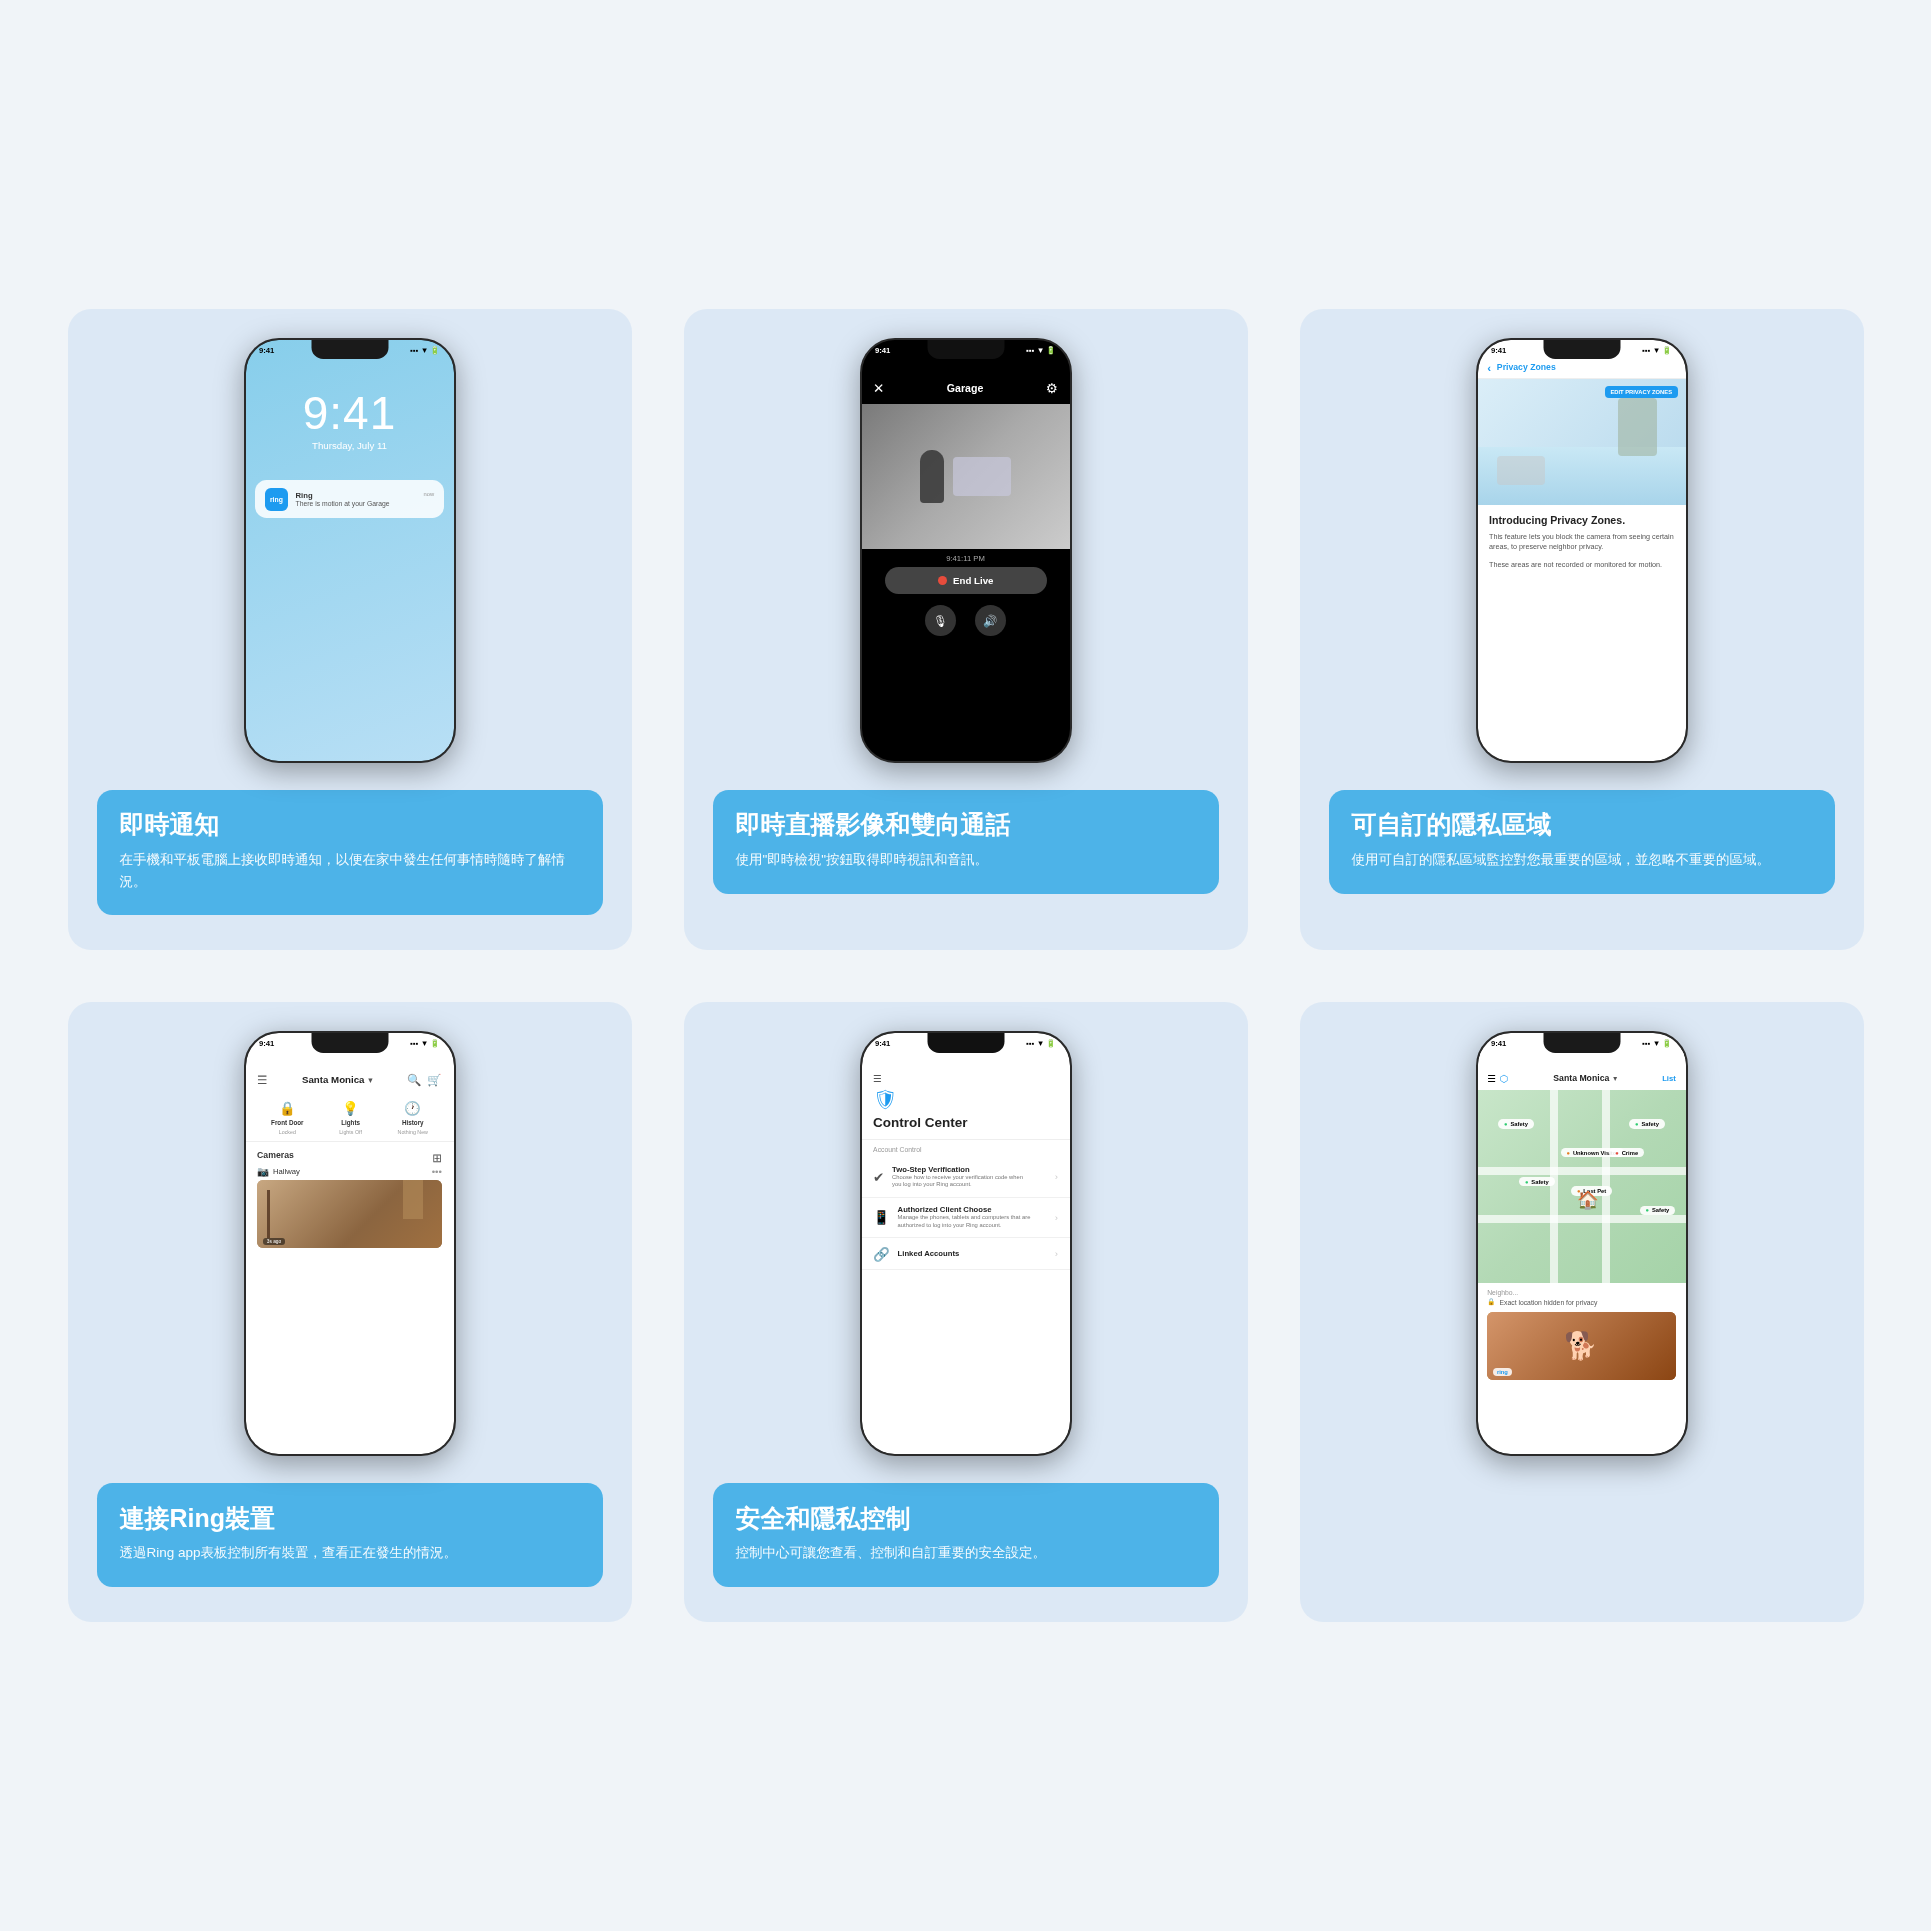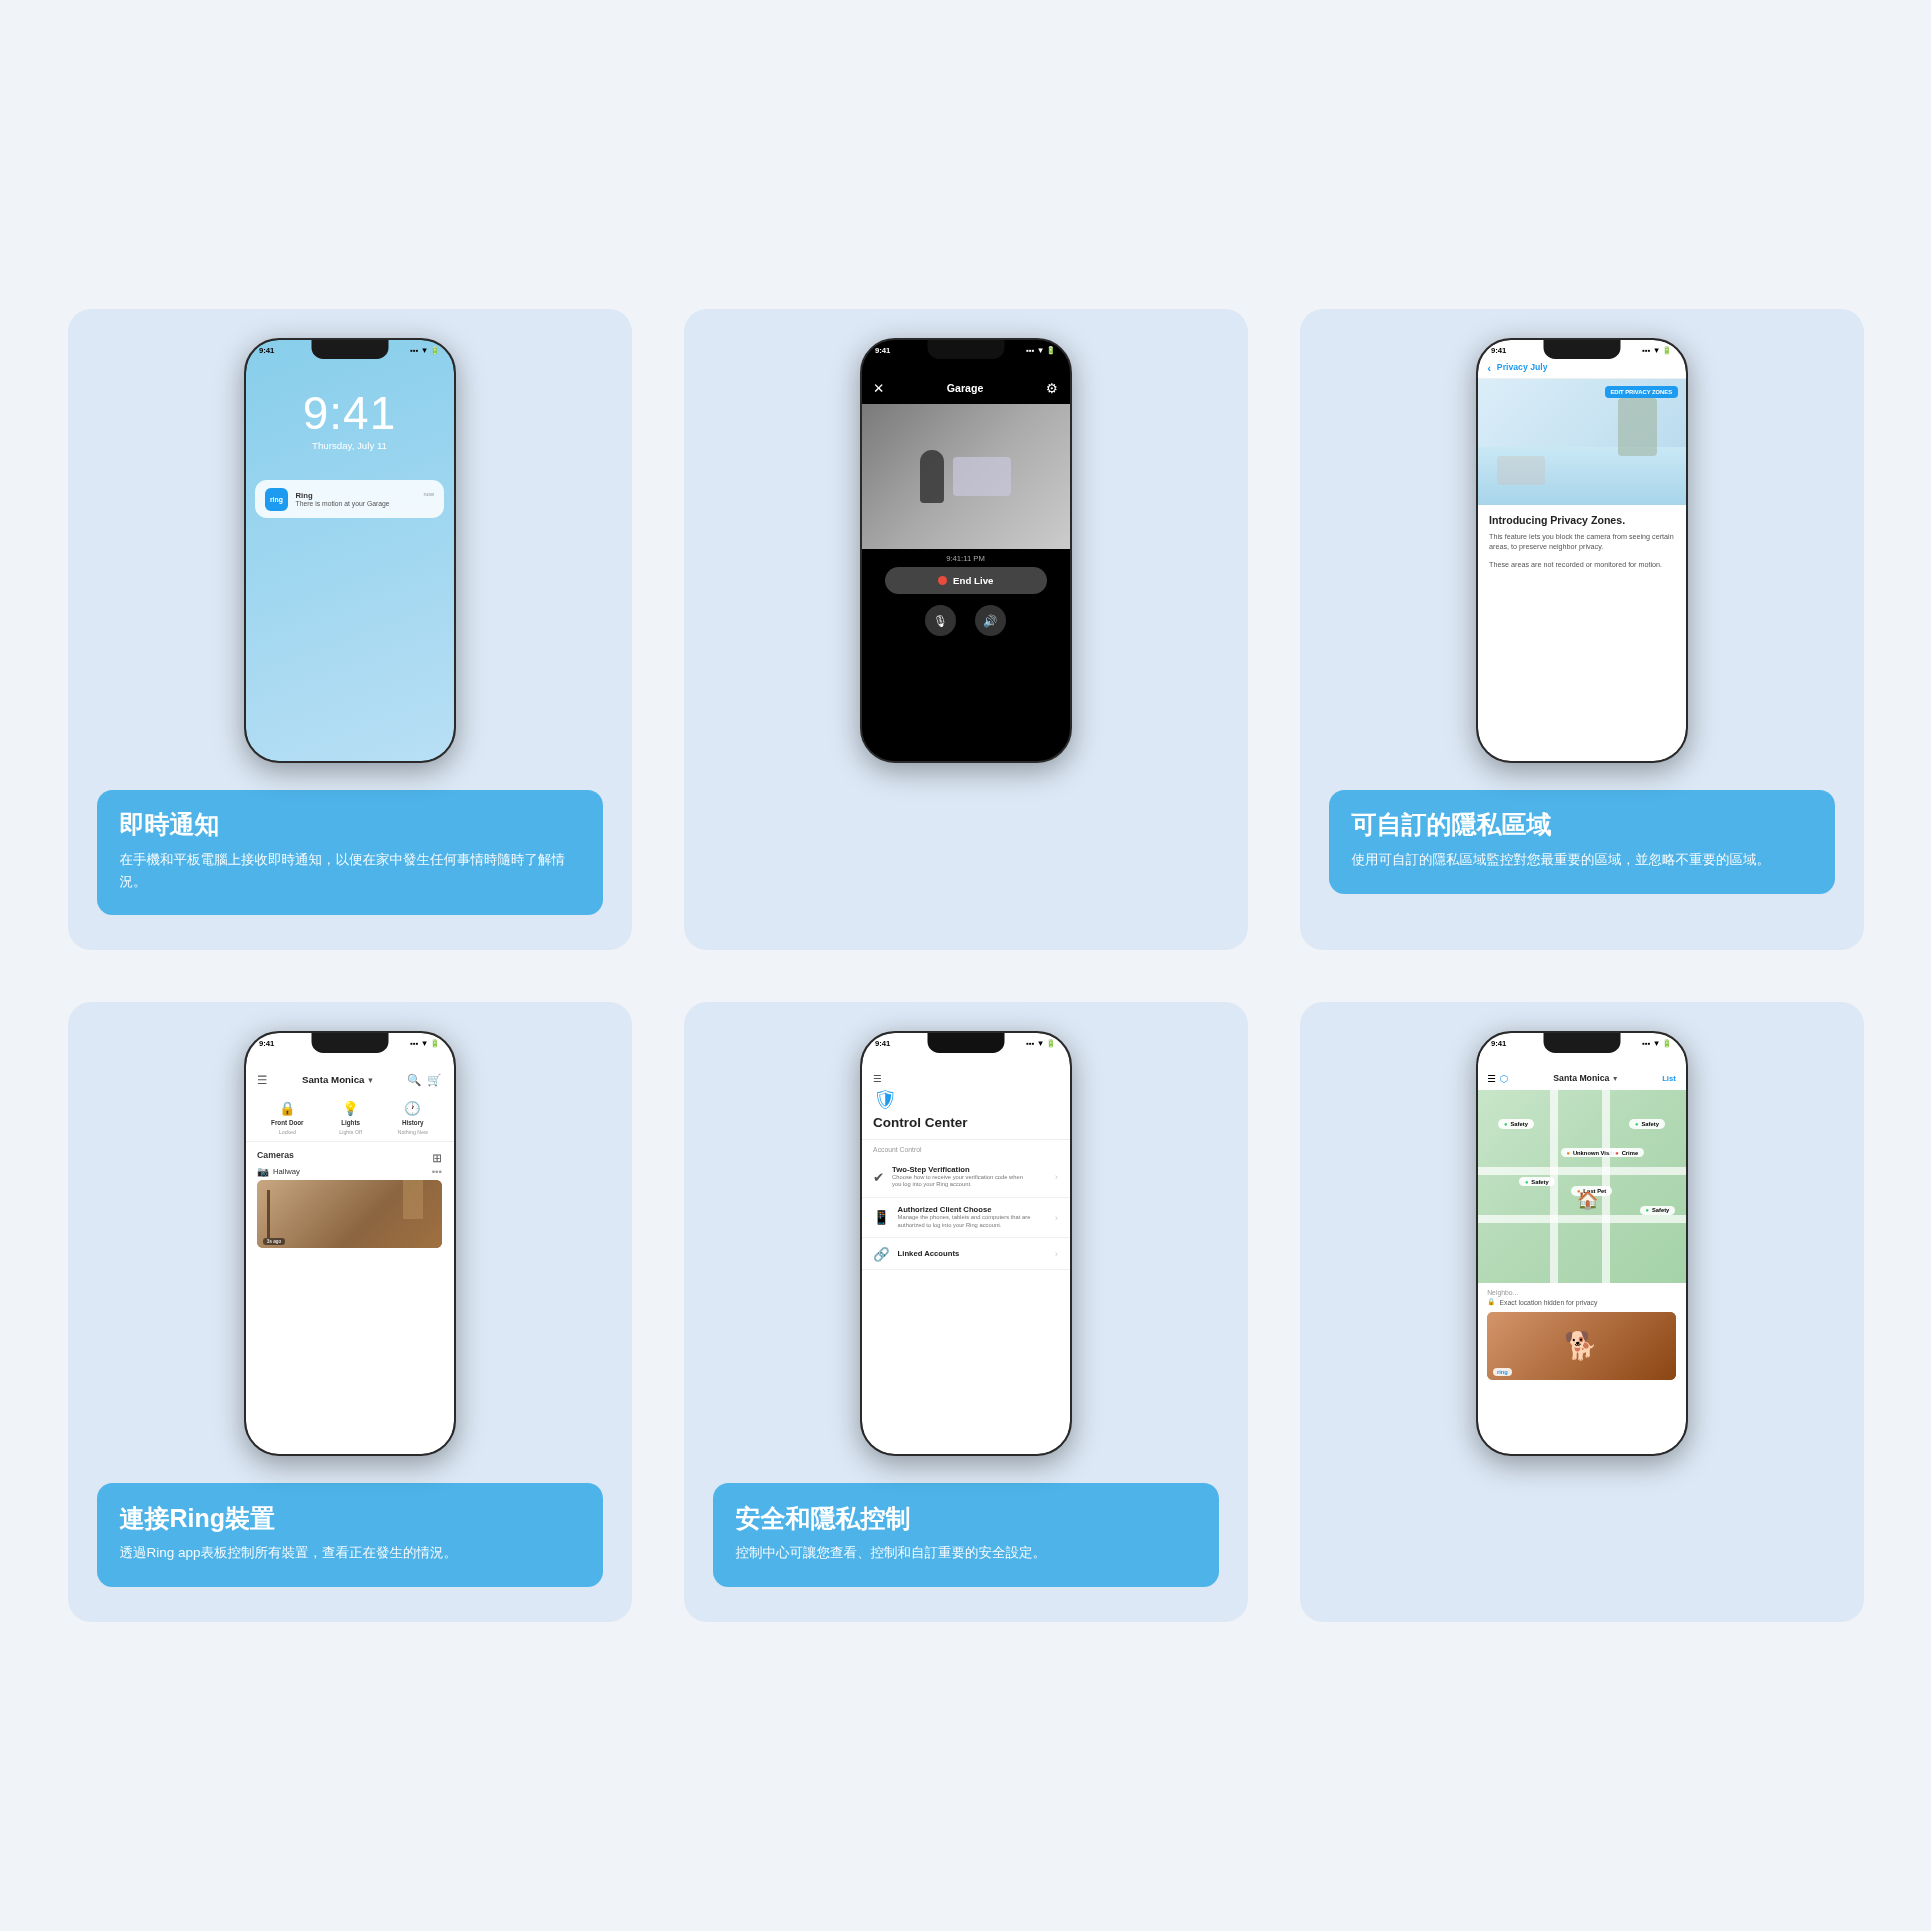--- a/index.html
+++ b/index.html
@@ -457,34 +457,38 @@
             <span class="phone-dot"></span>
             <span>End Live</span>
           </div>
           <div class="cam-controls">
             <div class="ctrl-btn">🎙</div>
             <div class="ctrl-btn">🔊</div>
           </div>
         </div>
       </div>
     </div>
+    <div class="card-text-section">
+      <div class="card-title">即時直播影像和雙向通話</div>
+      <div class="card-desc">使用"即時檢視"按鈕取得即時視訊和音訊。</div>
+    </div>
   </div>
 
   <div class="card">
     <div class="phone-wrap">
       <div class="phone">
         <div class="notch"></div>
         <div class="phone-screen privacy-bg">
           <div class="status-bar dark-text">
             <span>9:41</span>
             <span>▪▪▪ ▼ 🔋</span>
           </div>
           <div class="privacy-header">
             <span class="back-arrow">‹</span>
-            <span>Privacy July</span>
+            <span>Privacy Zones</span>
           </div>
           <div class="privacy-img">
             <div class="privacy-img-inner">
 
               <div style="position:absolute;bottom:0;left:0;right:0;height:58px;background:linear-gradient(#c9e8f5,#a8d4ea);"></div>
               <div style="position:absolute;top:19.3px;right:29px;width:39px;height:58px;background:rgba(160,180,160,0.6);border-radius:3.9px;"></div>
               <div style="position:absolute;bottom:19.3px;left:19.3px;width:48px;height:29px;background:rgba(200,200,200,0.5);border-radius:3.9px;"></div>
             </div>
             <div class="edit-zones-btn">EDIT PRIVACY ZONES</div>
           </div>

